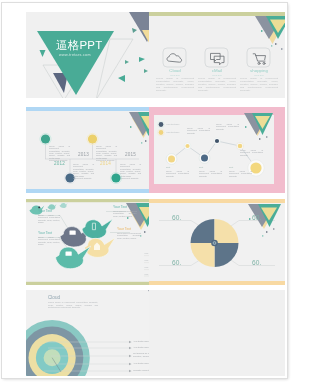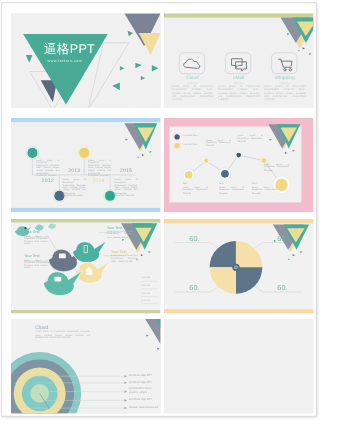--- a/index.html
+++ b/index.html
@@ -2,21 +2,21 @@
 <html><head>
 <meta charset="utf-8">
 <style>
   html,body{margin:0;padding:0;}
   body{width:290px;height:387px;background:#fff;font-family:"Liberation Sans",sans-serif;overflow:hidden;}
   .page{position:absolute;inset:0;background:#fff;}
   .sheet{position:absolute;left:2px;top:3px;width:285px;height:375px;background:#fff;
          box-shadow:0 0 0 1px #dedede, 1px 1px 3px rgba(0,0,0,.22);}
   .slide{position:absolute;overflow:hidden;background:#f0f0f0;}
   .slide svg{position:absolute;left:0;top:0;}
-  .s-l{left:8px;width:136px;}
+  .s-l{left:24px;width:136px;}
   .s-r{left:147px;width:136px;}
   .r1{top:9px;height:86px;}
   .r2{top:104px;height:86px;}
   .r3{top:196px;height:86px;}
   .r4{top:287px;height:86px;}
   .t{position:absolute;white-space:nowrap;}
   .s1-title{left:30px;top:27px;font-size:11.5px;color:#fff;letter-spacing:.2px;line-height:13px;}
   .s1-url{left:33px;top:41px;font-size:3.6px;color:#d8ece7;letter-spacing:.35px;}
   .s2col{position:absolute;top:0;width:38px;height:86px;}
   .s2-title{left:0;top:56px;width:38px;text-align:center;font-size:4.4px;color:#95cfc6;}

